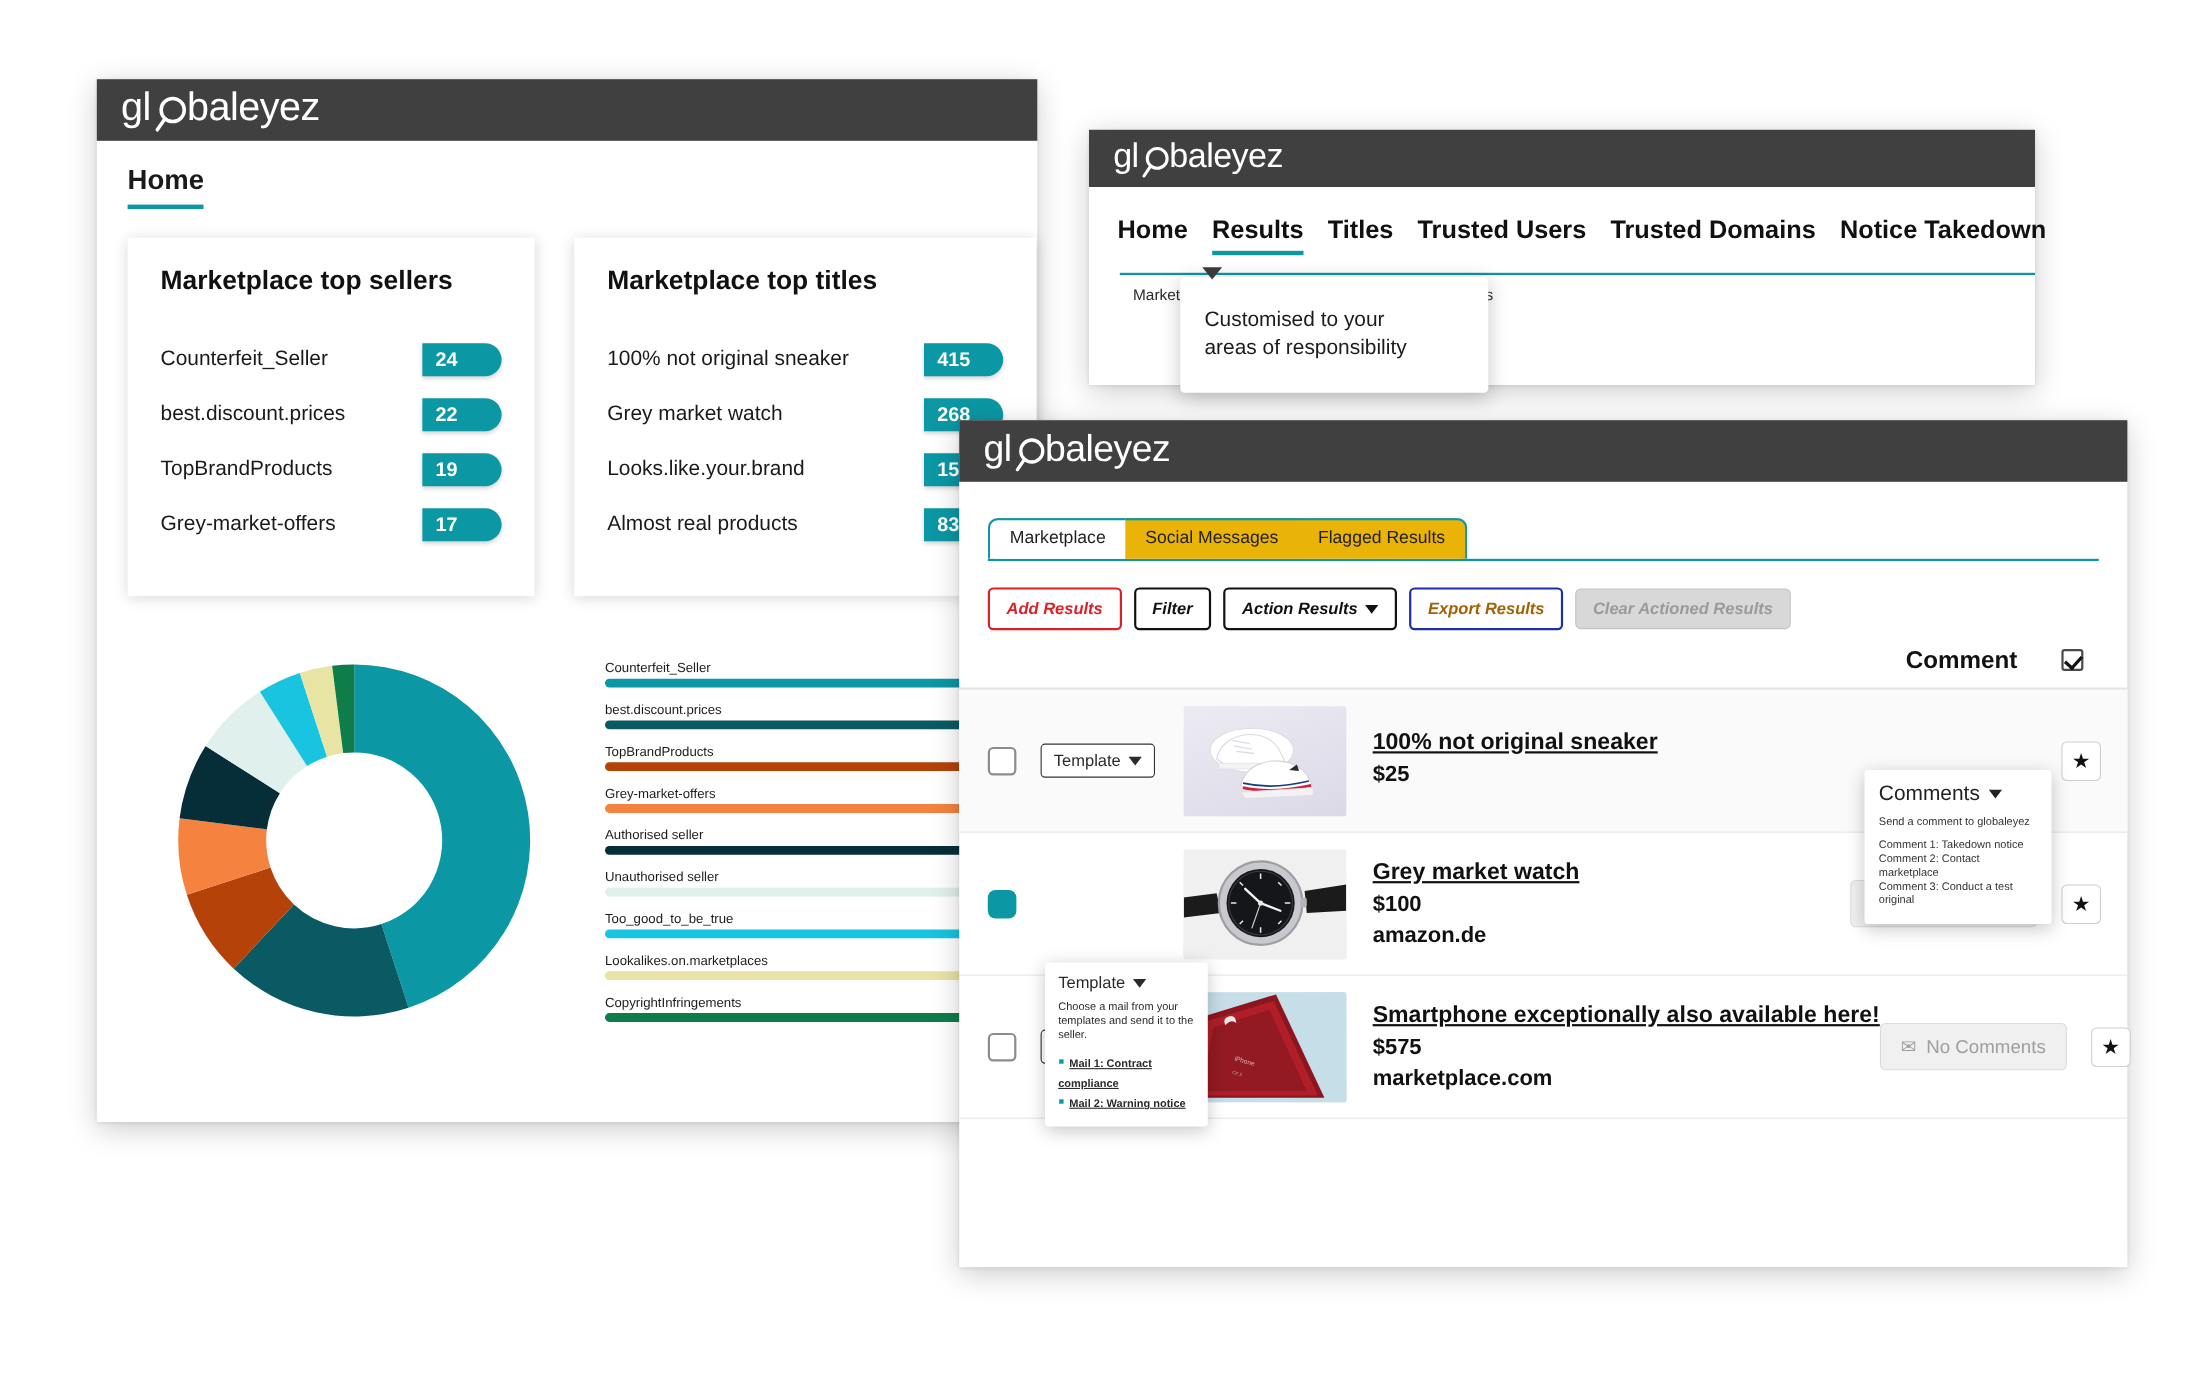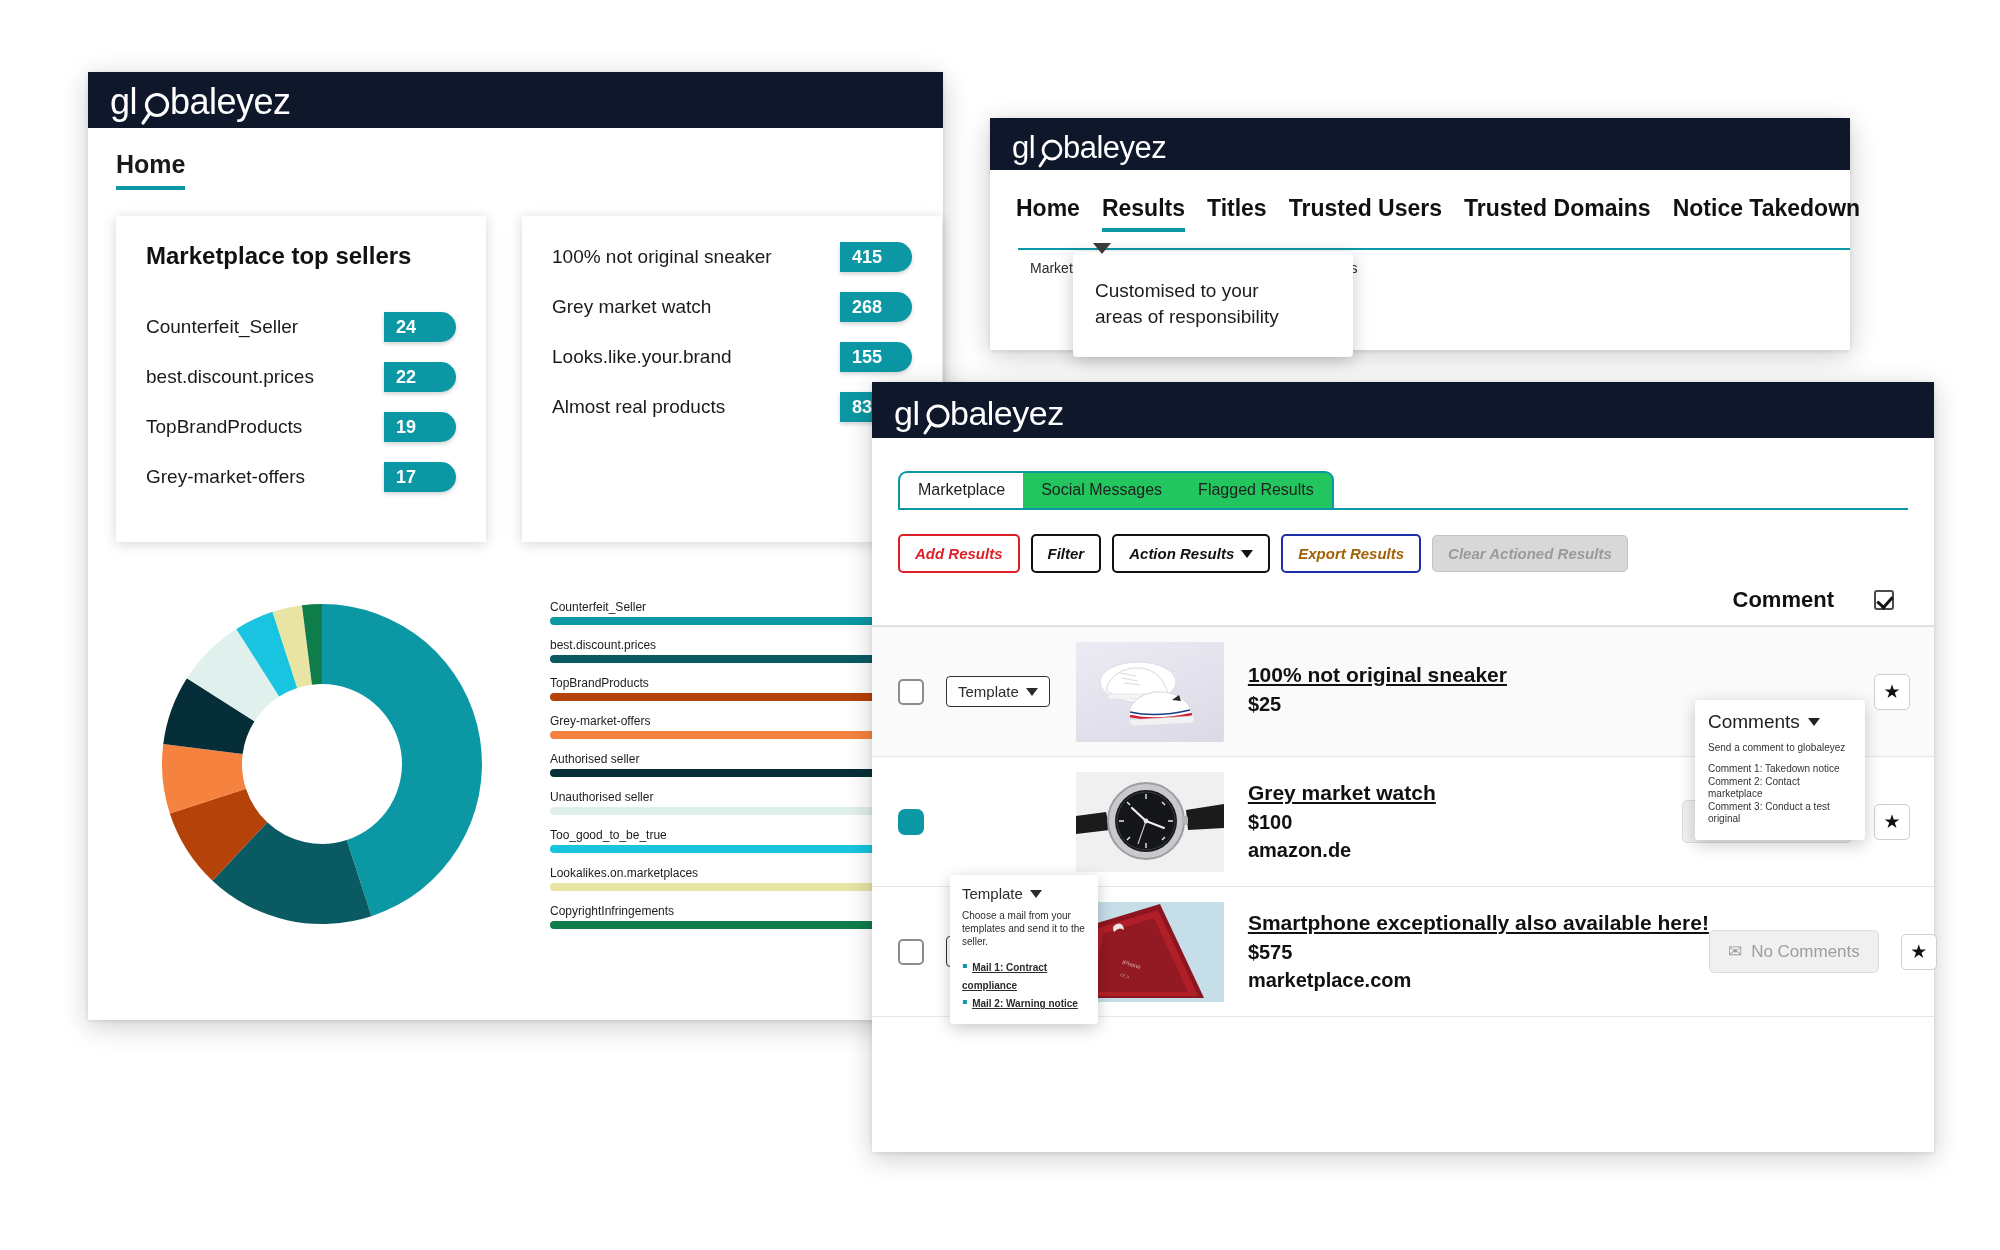--- a/index.html
+++ b/index.html
@@ -11,24 +11,24 @@
     overflow: hidden;
   }
 
   
   .window {
     position: absolute;
     background: #ffffff;
     box-shadow: 0 6px 26px rgba(0,0,0,0.20), 0 1px 4px rgba(0,0,0,0.10);
   }
   .brandbar {
-    background: #0f172a;
+    background: #404040;
     width: 100%;
     display: flex;
-    align-items: flex-end;
+    align-items: center;
   }
   .logo {
     color: #ffffff;
     font-weight: 400;
     letter-spacing: -0.5px;
     display: inline-flex;
     align-items: baseline;
     white-space: nowrap;
   }
   .logo .lg-svg { display: block; }
@@ -192,21 +192,21 @@
     margin: 34px 26px 0 26px;
     border-bottom: 2px solid #0b97a4;
     height: 38px;
     display: flex;
     align-items: flex-end;
   }
   .tab-chip {
     font-size: 16px;
     color: #1f1f1f;
     padding: 8px 18px 9px 18px;
-    background: #22c55e;
+    background: #eab308;
     white-space: nowrap;
   }
   .tab-chip.active {
     background: #ffffff;
     border-top: 2px solid #0b97a4;
     border-left: 2px solid #0b97a4;
     border-top-left-radius: 9px;
   }
   .tab-chip.last {
     border-top: 2px solid #0b97a4;
@@ -470,20 +470,21 @@
           <span class="stat-label">TopBrandProducts</span>
           <span class="stat-badge">19</span>
         </div>
         <div class="stat-row">
           <span class="stat-label">Grey-market-offers</span>
           <span class="stat-badge">17</span>
         </div>
       </div>
 
       <div class="card" style="width:420px;">
+        <div class="card-title">Marketplace top titles</div>
         <div class="stat-row">
           <span class="stat-label">100% not original sneaker</span>
           <span class="stat-badge">415</span>
         </div>
         <div class="stat-row">
           <span class="stat-label">Grey market watch</span>
           <span class="stat-badge">268</span>
         </div>
         <div class="stat-row">
           <span class="stat-label">Looks.like.your.brand</span>

